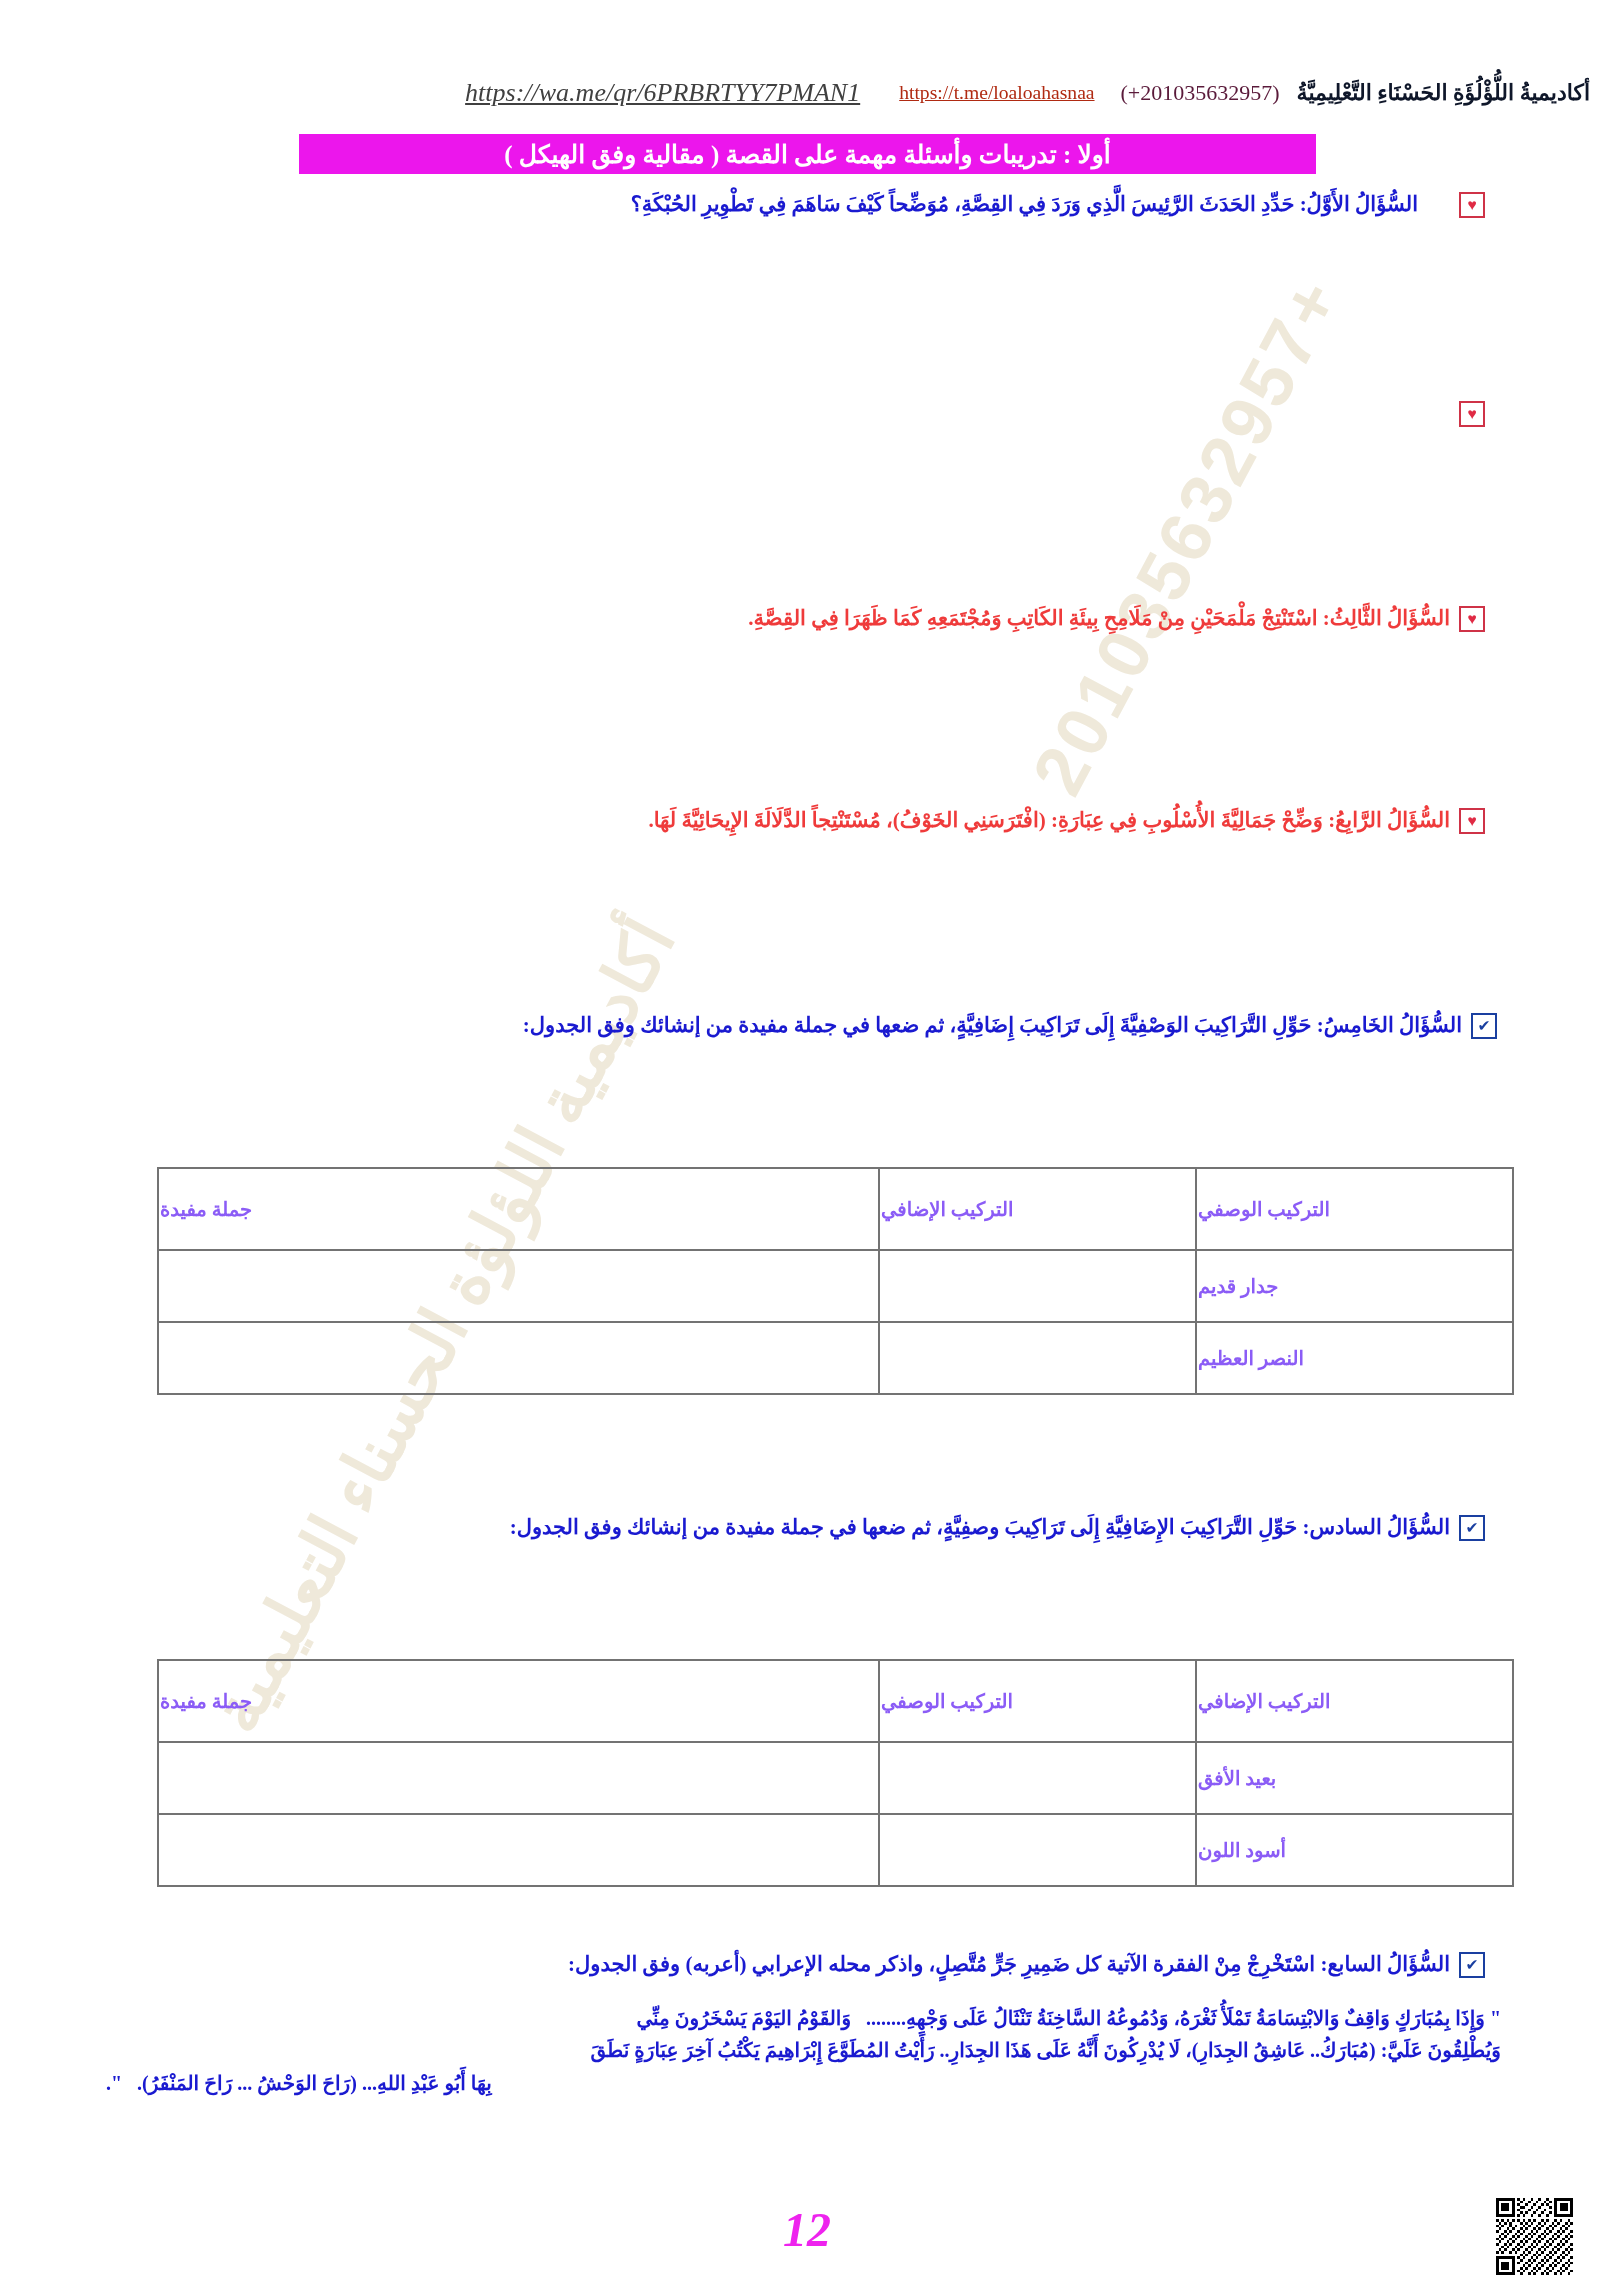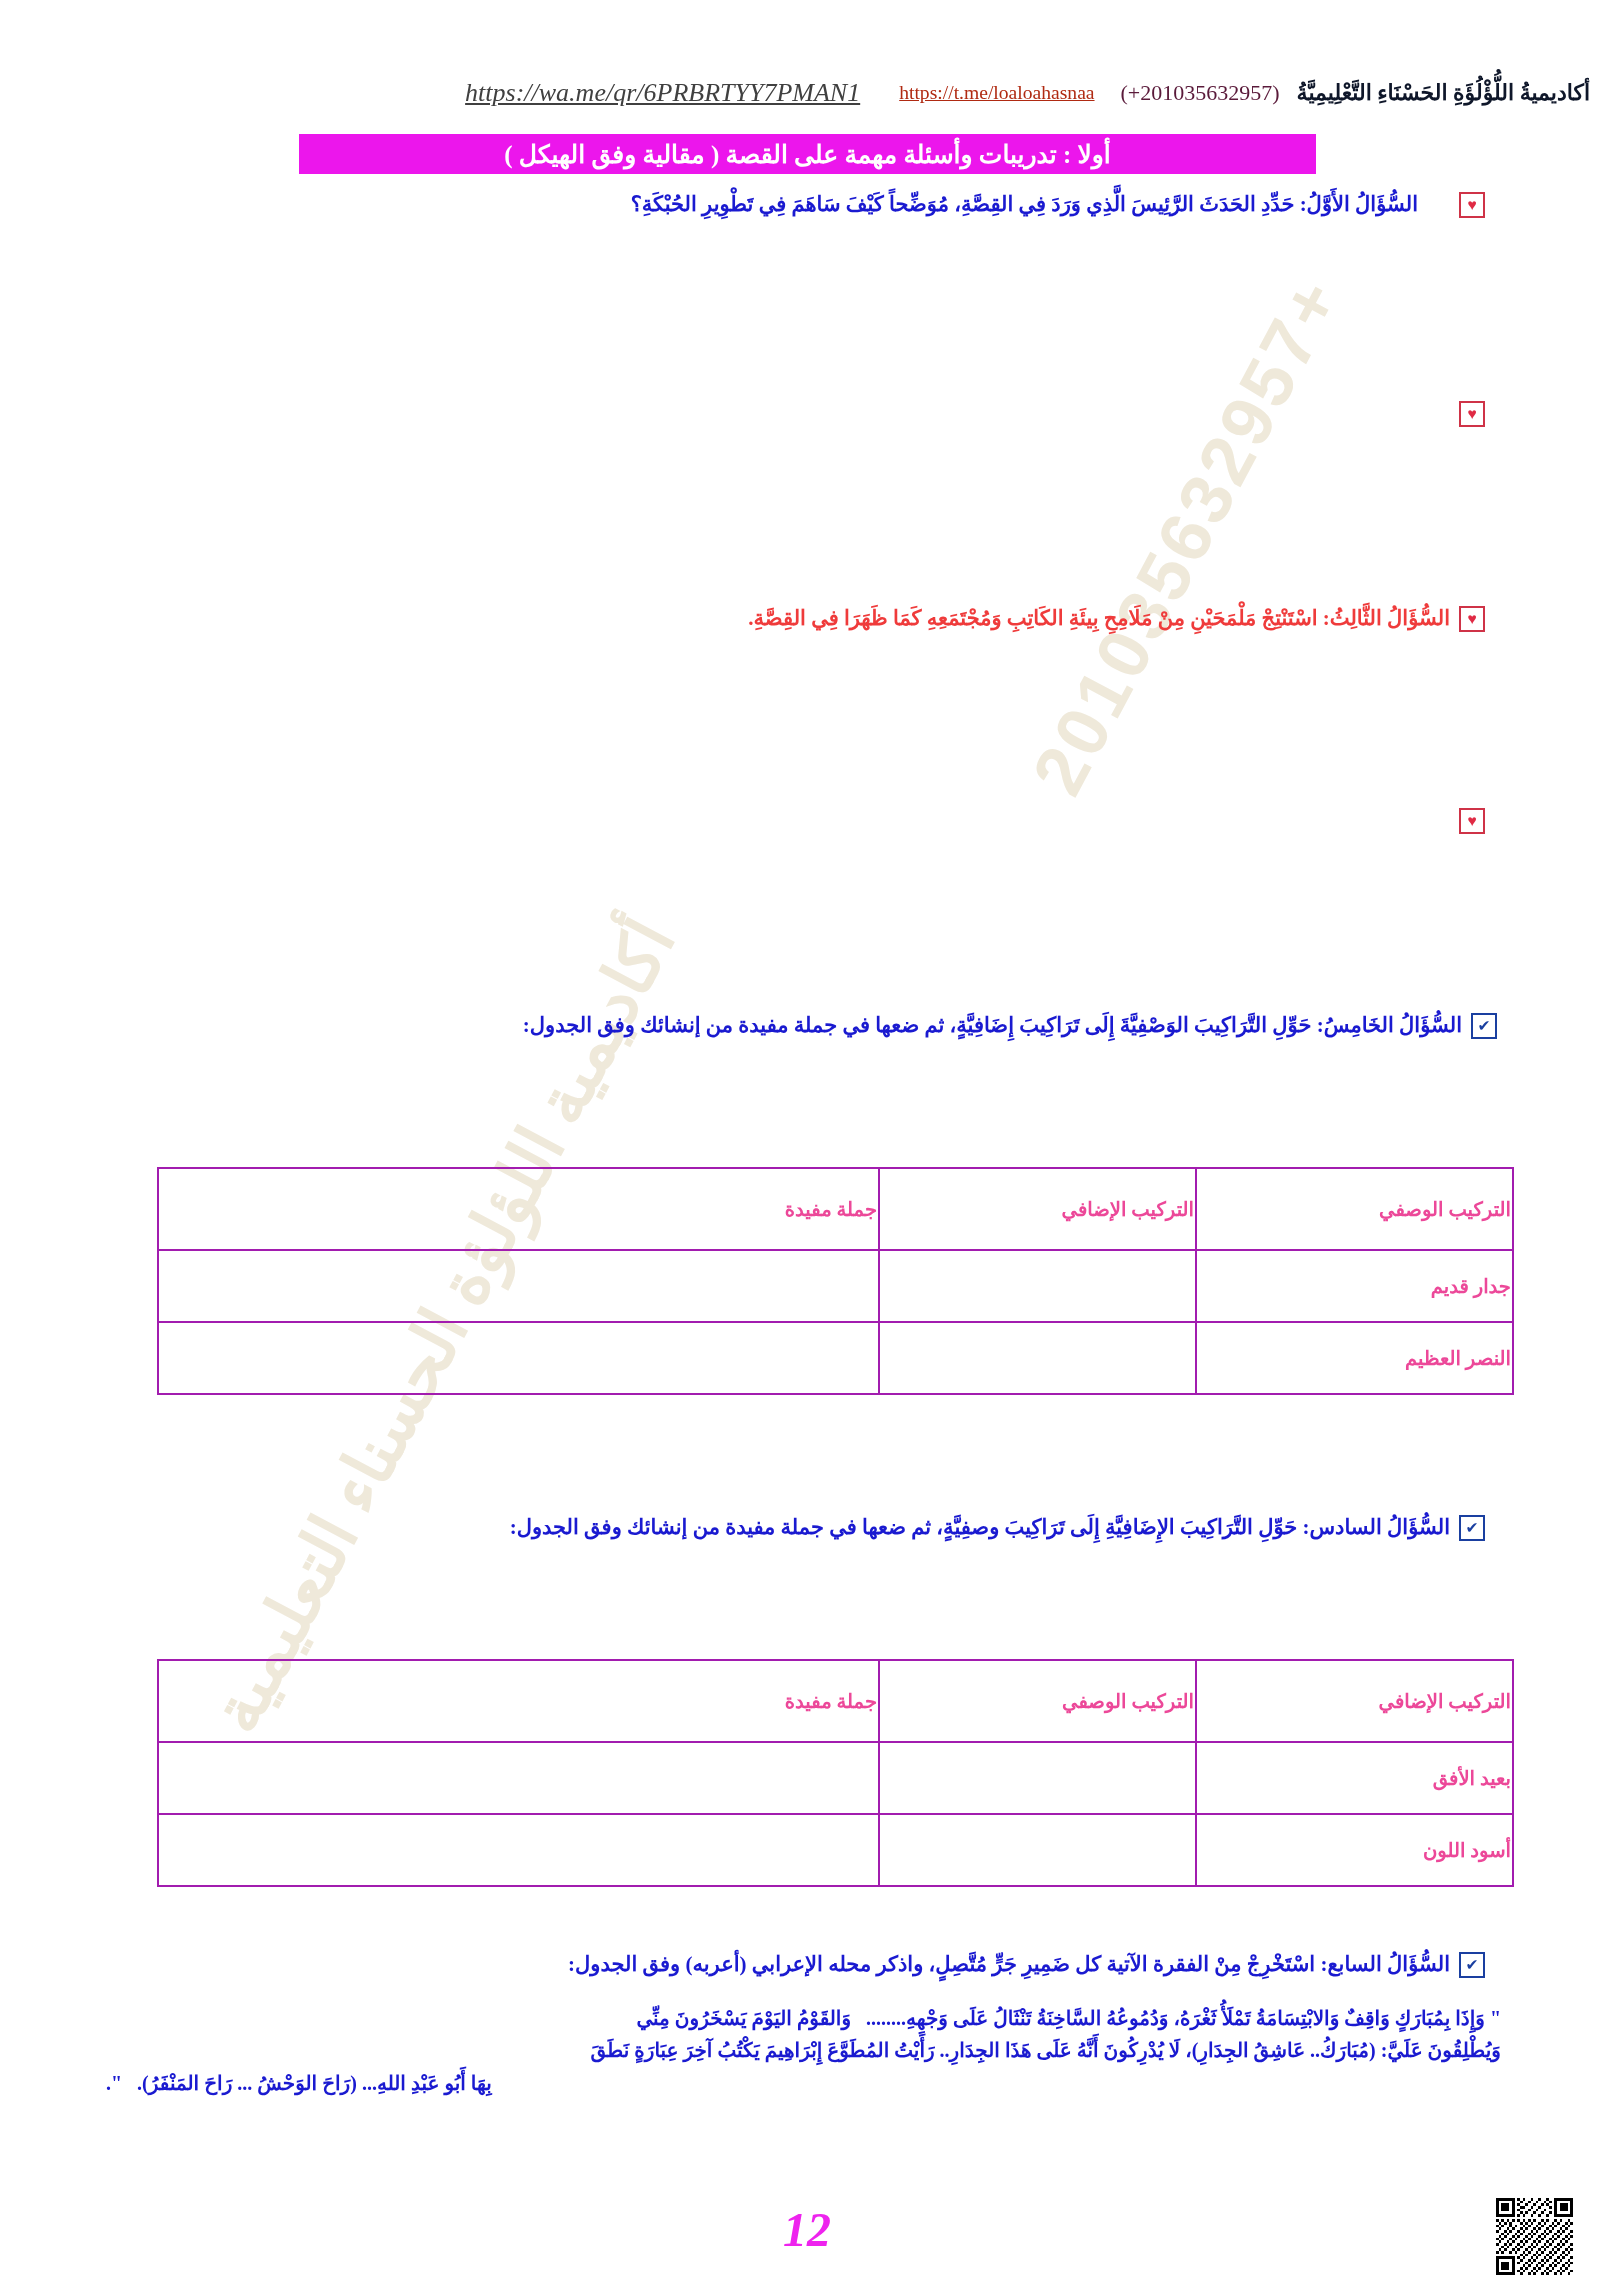--- a/index.html
+++ b/index.html
@@ -166,25 +166,25 @@
 
   
   table.grid {
     position: absolute;
     border-collapse: collapse;
     direction: rtl;
     z-index: 3;
     background: transparent;
   }
   table.grid td {
-    border: 2px solid #a21caf;
-    color: #ec4899;
+    border: 2px solid #737373;
+    color: #8b5cf6;
     font-size: 19.6px;
     font-weight: bold;
-    text-align: right;
+    text-align: left;
     vertical-align: middle;
     font-family: "Liberation Serif", serif;
   }
   table.grid td.col-a { width: 313px; }
   table.grid td.col-b { width: 313px; }
   table.grid td.col-c { width: 717px; }
   table.grid tr.head td { height: 78px; }
   table.grid tr.body td { height: 68px; }
 
   
@@ -252,20 +252,21 @@
     <span class="bullet heart"></span>
   </div>
 
   <div class="q" style="top:603px; right:130px; width:1297px;">
     <span class="bullet heart"></span>
     <span class="q-text q-red">السُّؤَالُ الثَّالِثُ: اسْتَنْتِجْ مَلْمَحَيْنِ مِنْ مَلَامِحِ بِيئَةِ الكَاتِبِ وَمُجْتَمَعِهِ كَمَا ظَهَرَا فِي القِصَّةِ.</span>
   </div>
 
   <div class="q" style="top:805px; right:130px; width:1297px;">
     <span class="bullet heart"></span>
+    <span class="q-text q-red">السُّؤَالُ الرَّابِعُ: وَضِّحْ جَمَالِيَّةَ الأُسْلُوبِ فِي عِبَارَةِ: (افْتَرَسَنِي الخَوْفُ)، مُسْتَنْتِجاً الدَّلَالَةَ الإِيحَائِيَّةَ لَهَا.</span>
   </div>
 
   <div class="q" style="top:1010px; right:118px; width:1369px;">
     <span class="bullet check"></span>
     <span class="q-text q-blue">السُّؤَالُ الخَامِسُ: حَوِّلِ التَّرَاكِيبَ الوَصْفِيَّةَ إِلَى تَرَاكِيبَ إِضَافِيَّةٍ،  ثم ضعها في جملة مفيدة من إنشائك وفق الجدول:</span>
   </div>
 
   <table class="grid" style="top:1167px; right:101px;">
     <tbody>
         <tr class="head">

